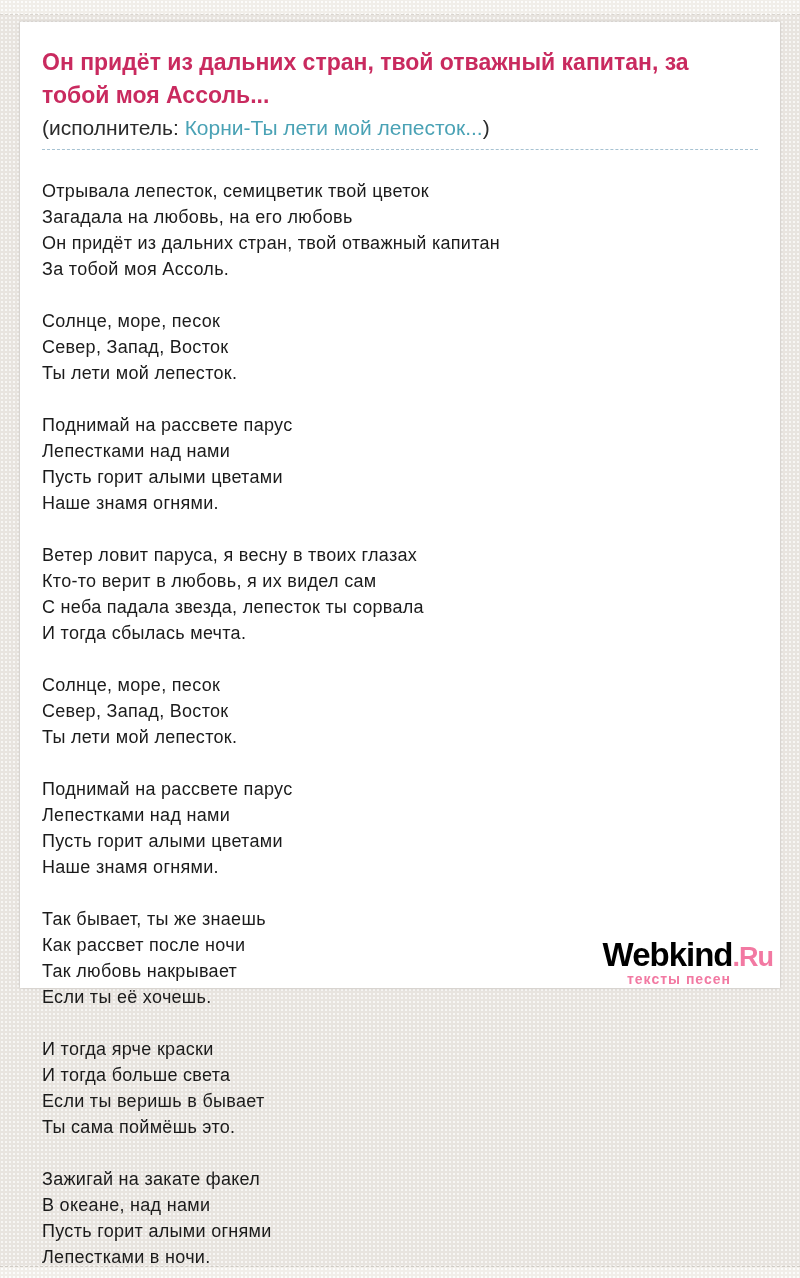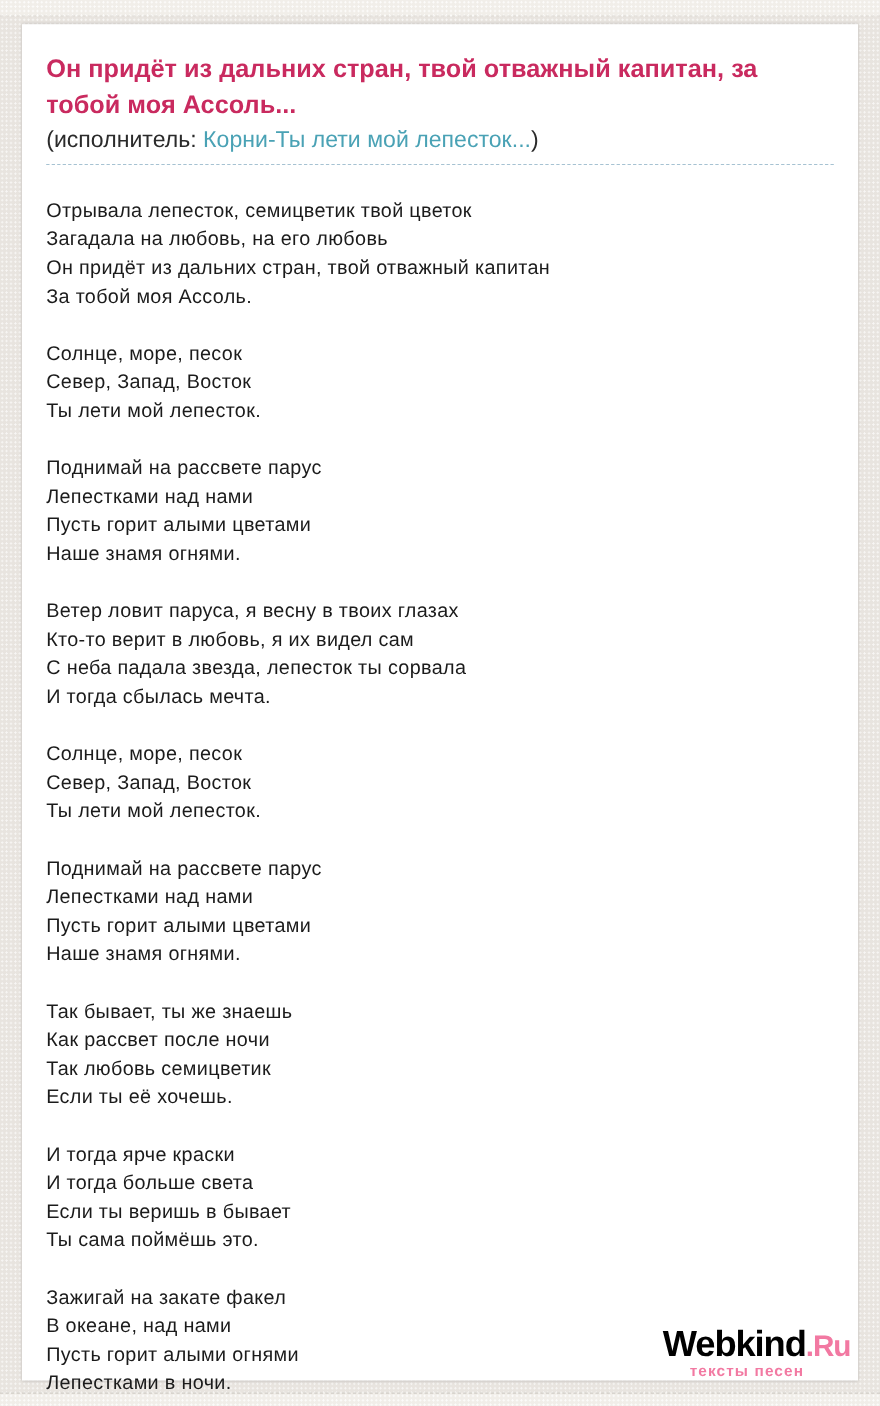--- a/index.html
+++ b/index.html
@@ -32,21 +32,21 @@
     background-color: #f1eee9;
     background-image: radial-gradient(rgba(255,255,255,0.8) 1px, rgba(0,0,0,0) 1px);
     background-size: 4px 4px;
     border-top: 1px dashed #cfcbc5;
   }
   .card {
     position: absolute;
     left: 20px;
     top: 22px;
     width: 760px;
-    height: 1233px;
+    height: 966px;
     background: #ffffff;
     box-shadow: 0 0 3px rgba(0,0,0,0.18);
     box-sizing: border-box;
     padding: 18px 22px 0 22px;
   }
   .song-title {
     margin: 0;
     padding-top: 6px;
     font-size: 23px;
     line-height: 33px;
@@ -155,21 +155,21 @@
     <div class="stanza">
       <div>Поднимай на рассвете парус</div>
       <div>Лепестками над нами</div>
       <div>Пусть горит алыми цветами</div>
       <div>Наше знамя огнями.</div>
     </div>
 
     <div class="stanza">
       <div>Так бывает, ты же знаешь</div>
       <div>Как рассвет после ночи</div>
-      <div>Так любовь семицветик</div>
+      <div>Так любовь накрывает</div>
       <div>Если ты её хочешь.</div>
     </div>
 
     <div class="stanza">
       <div>И тогда ярче краски</div>
       <div>И тогда больше света</div>
       <div>Если ты веришь в бывает</div>
       <div>Ты сама поймёшь это.</div>
     </div>
 

